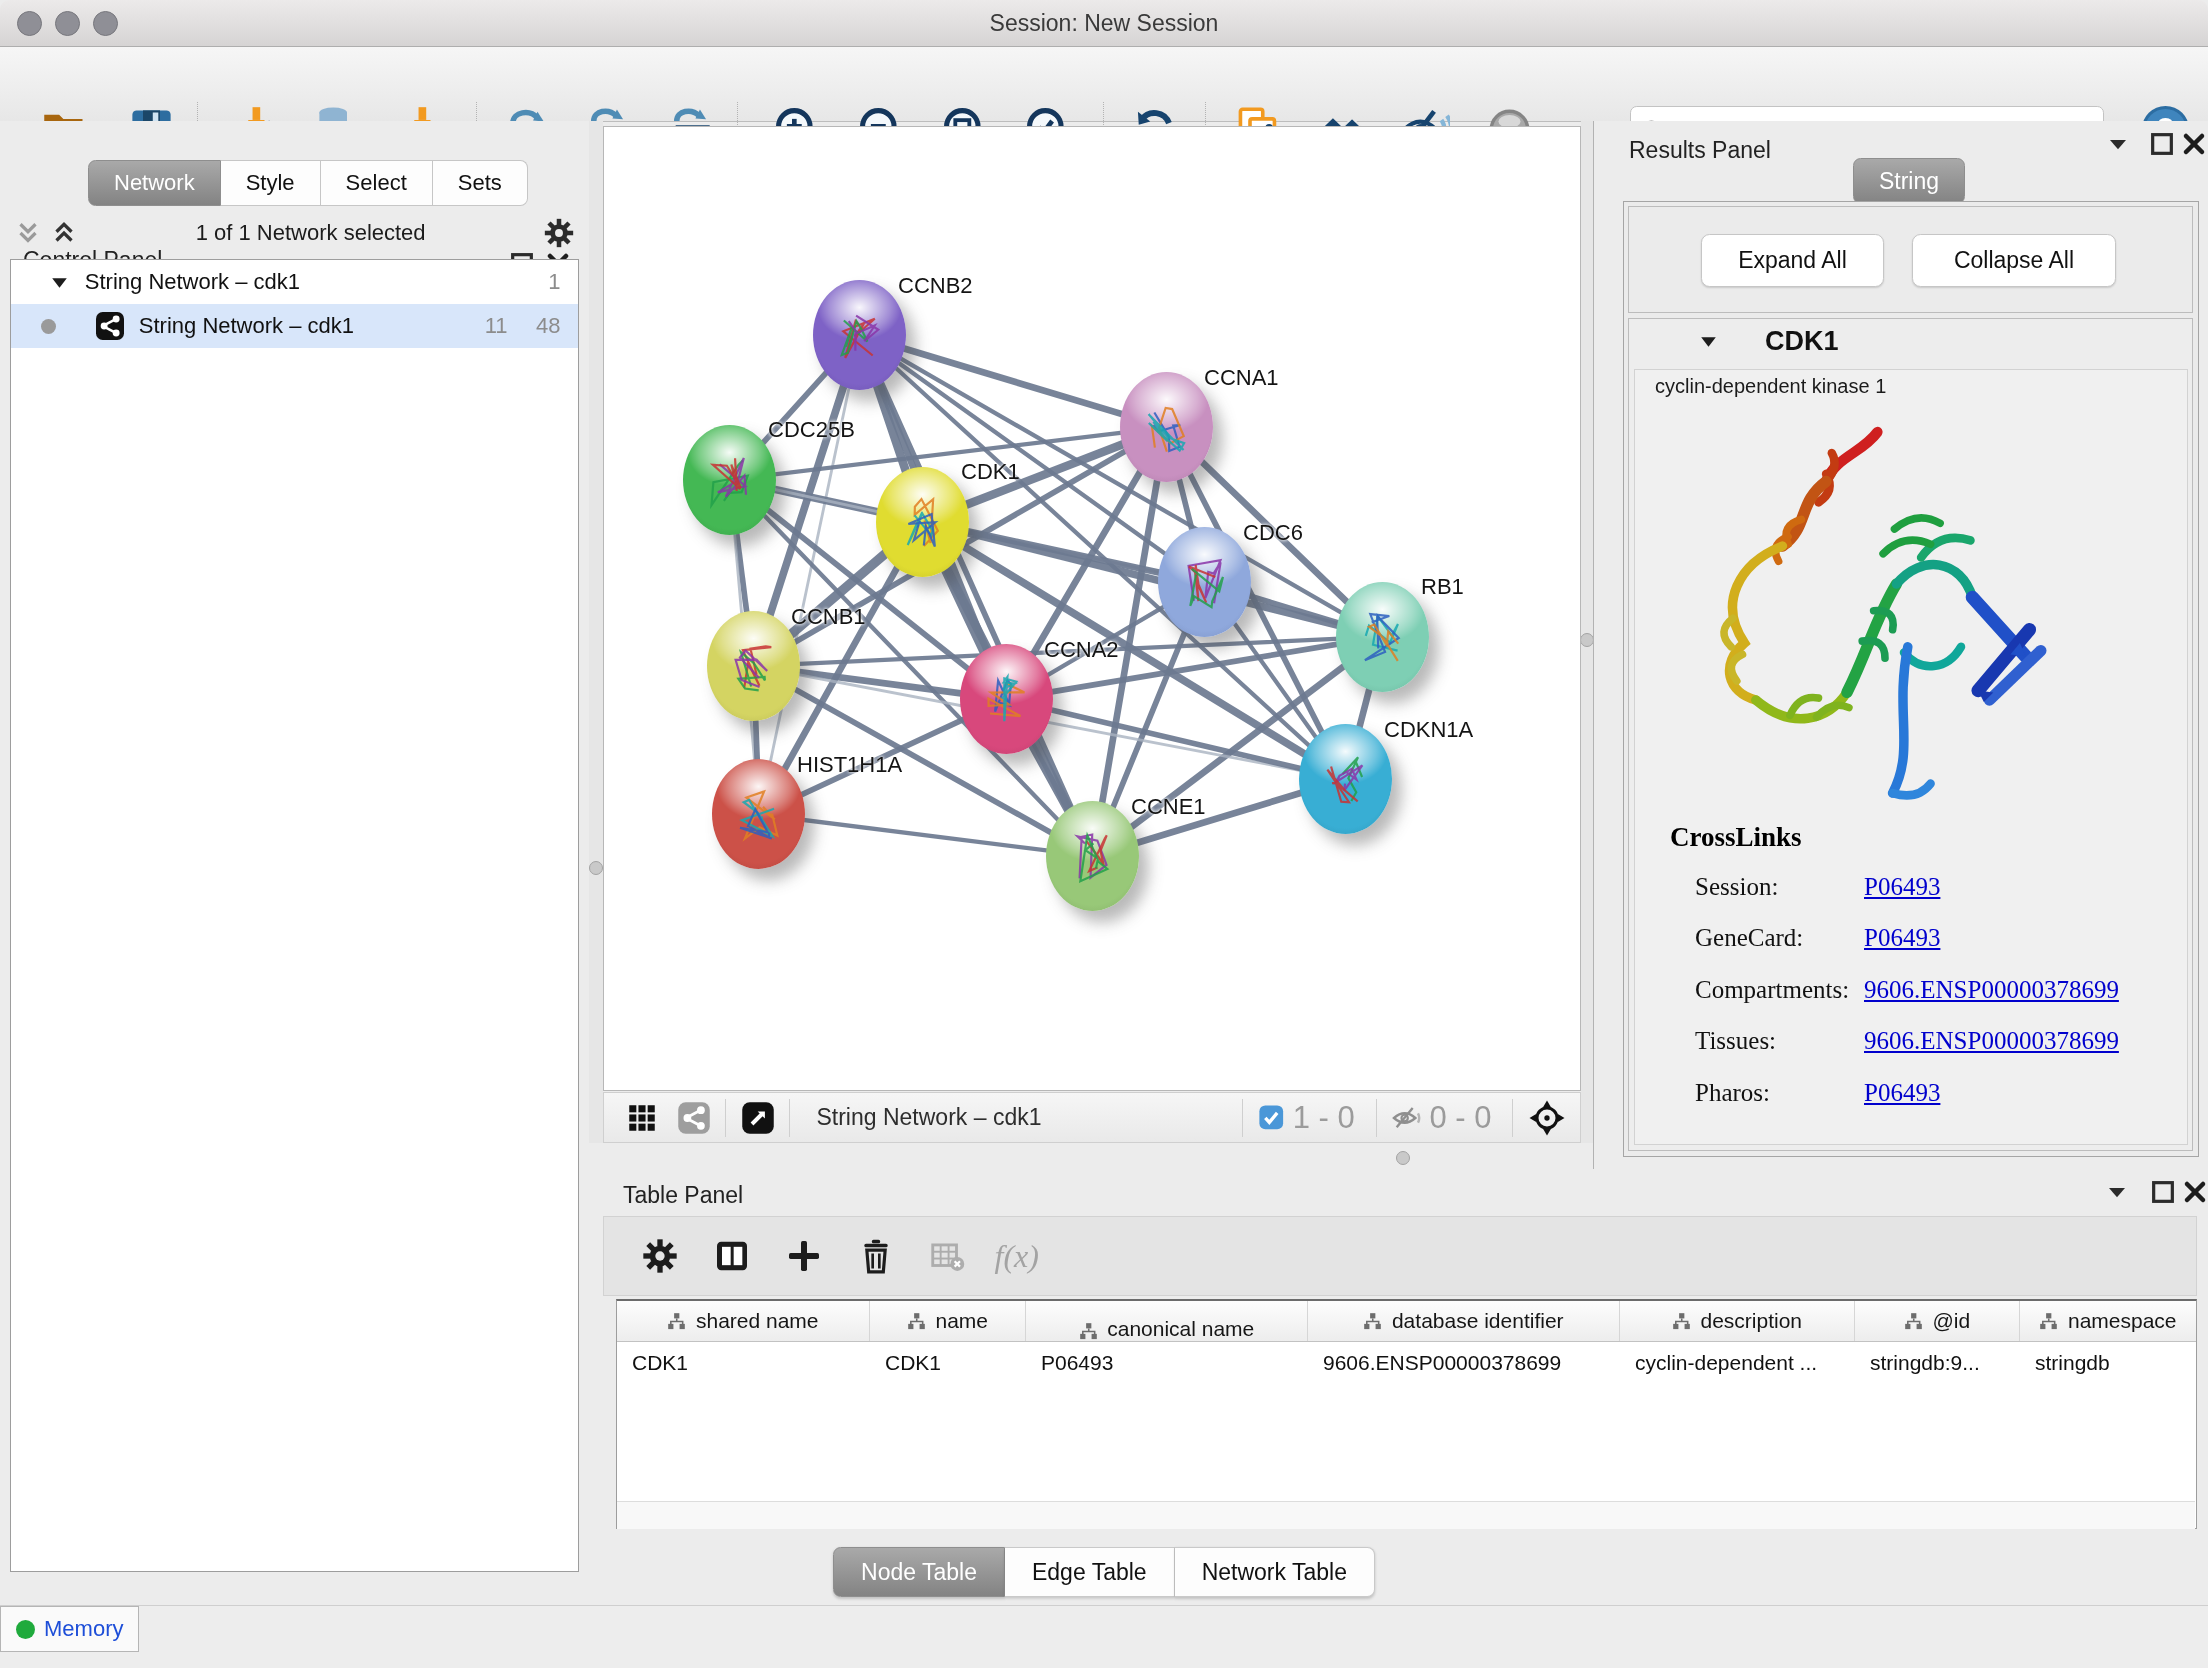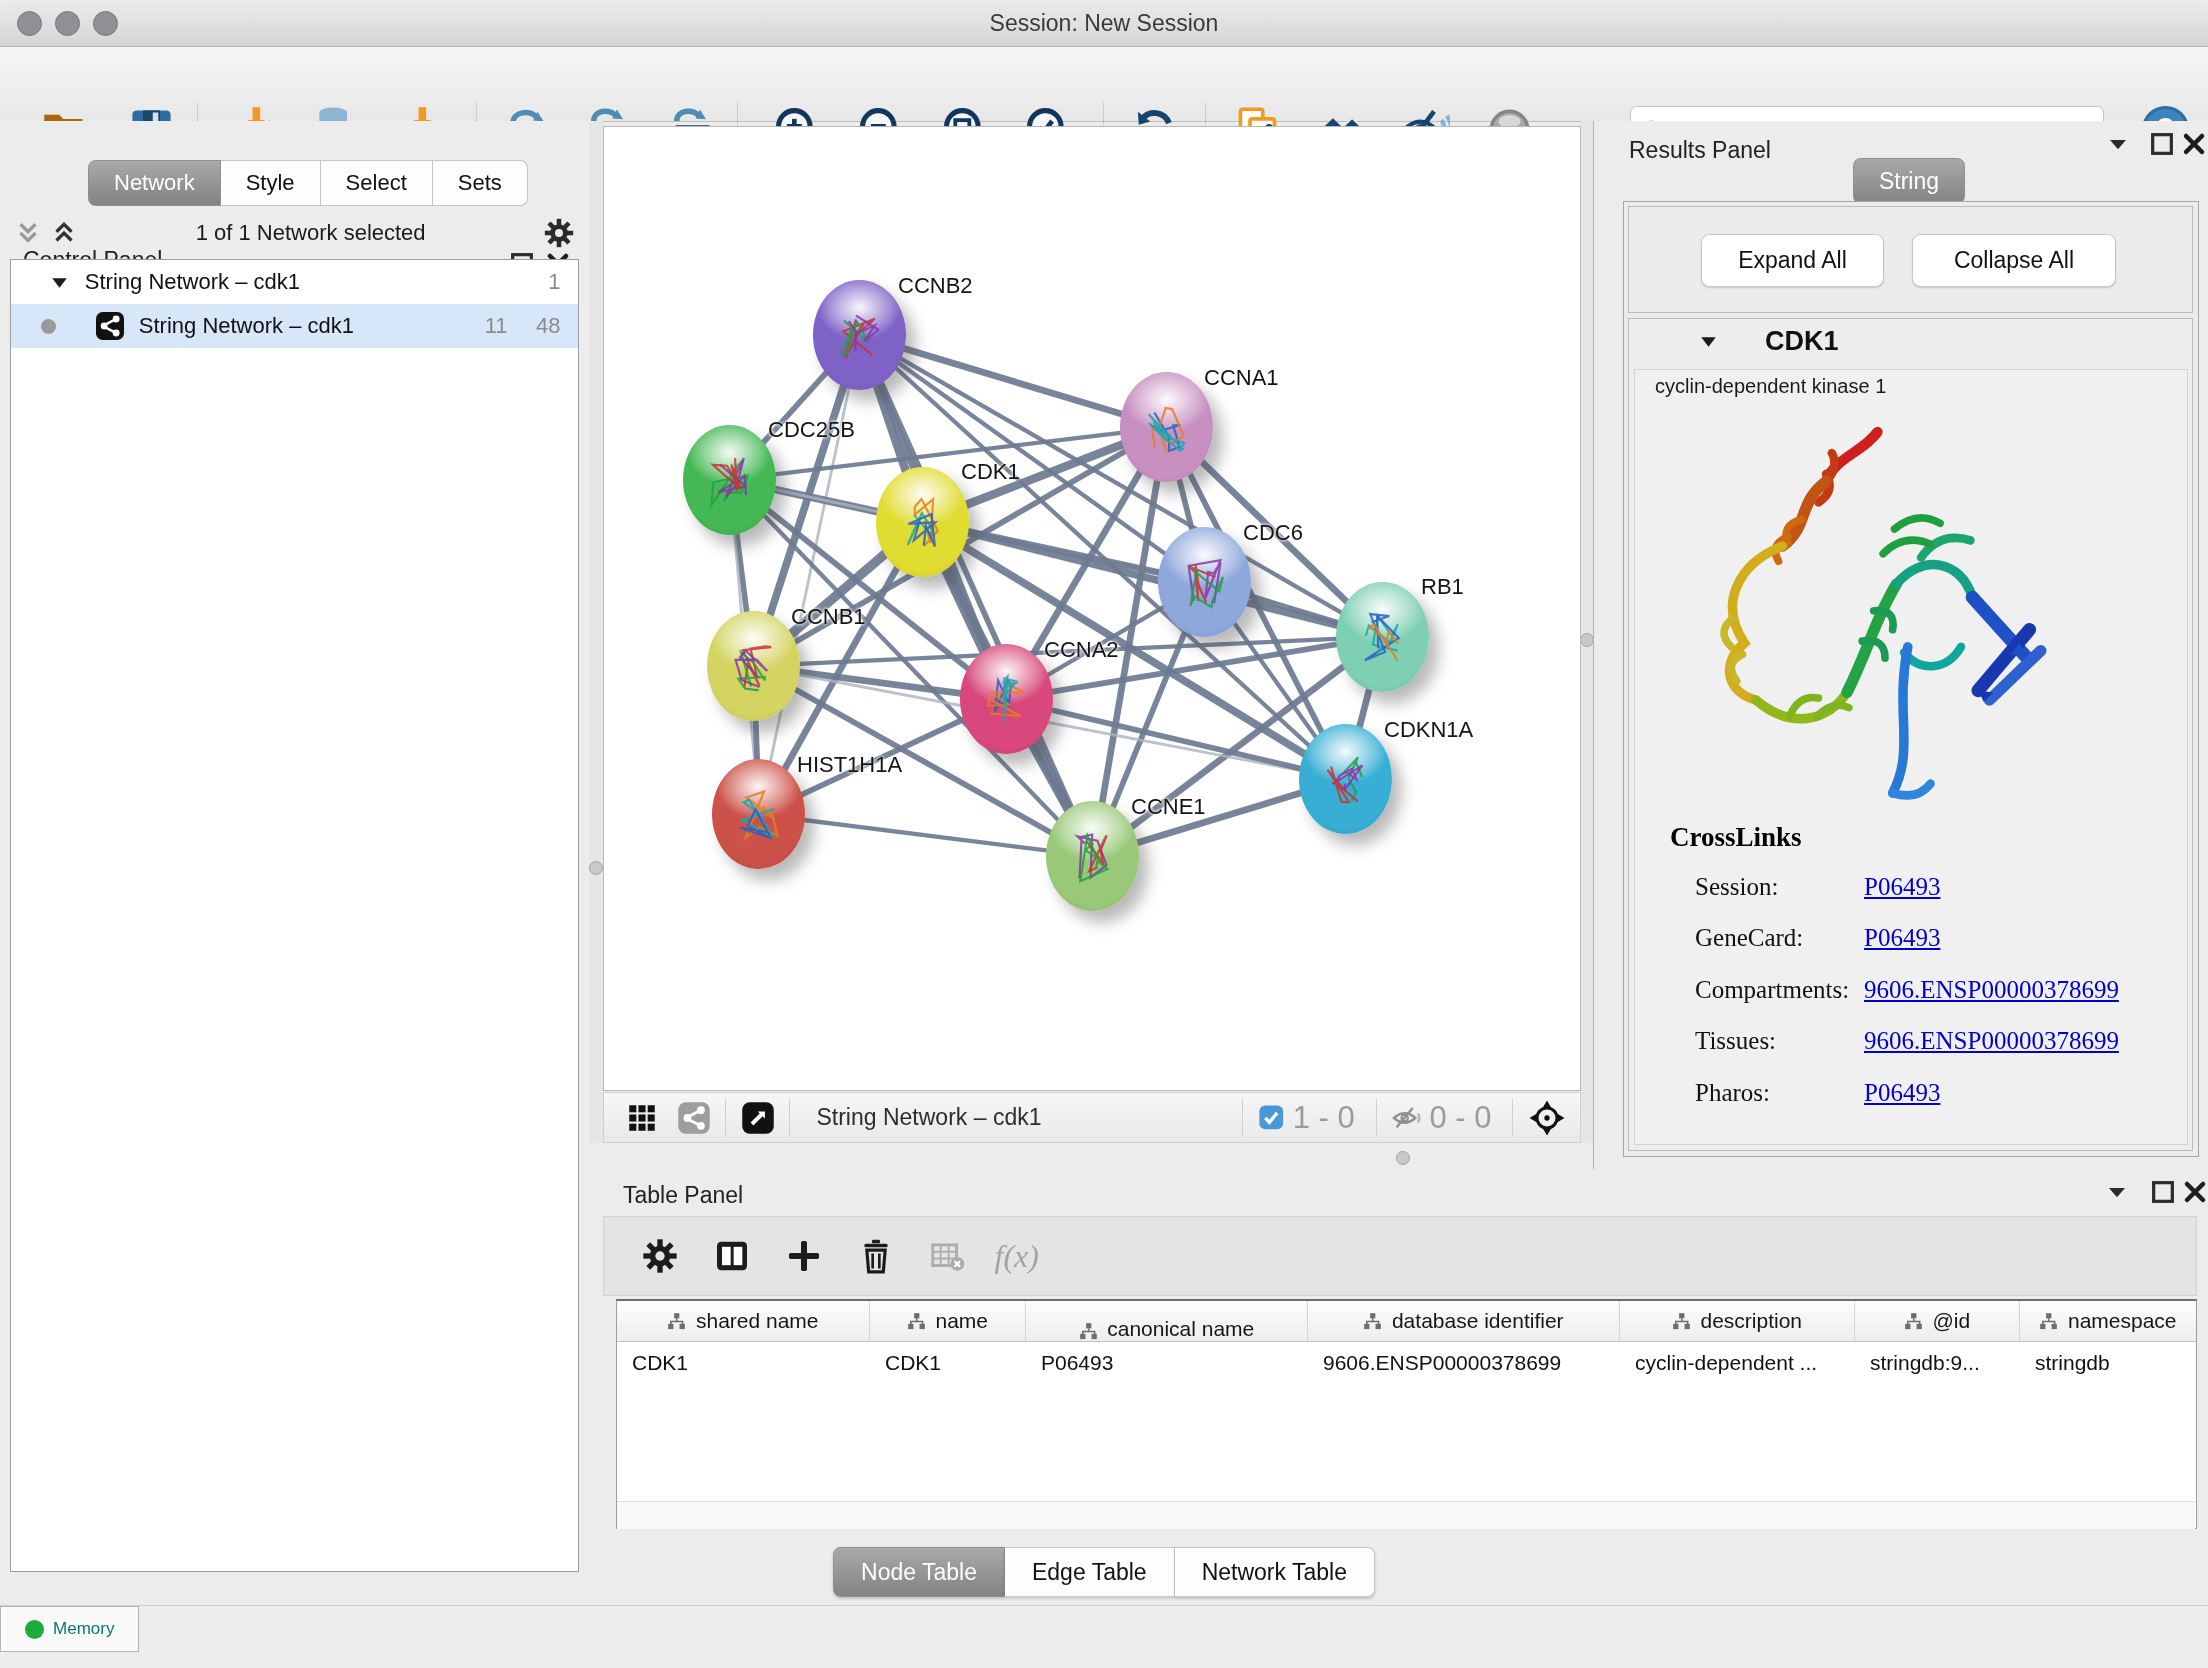--- a/index.html
+++ b/index.html
@@ -87,21 +87,21 @@
   #tp-scroll{left:617px;top:1501px;width:1578px;height:27px;background:#f8f8f8;border-top:1px solid #ddd;}
   #tp-tabs{left:0;top:1547px;width:2208px;display:flex;justify-content:center;}
   .btab{height:48px;line-height:48px;padding:0 27px;font-size:23px;background:#fdfdfd;color:#111;
     border:1px solid #c9c9c9;border-left:none;cursor:pointer;box-shadow:0 1.9px 2.9px rgba(0,0,0,.18);}
   .btab.first{border-left:1px solid #c9c9c9;border-radius:7.6px 0 0 7.6px;}
   .btab.last{border-radius:0 7.6px 7.6px 0;}
   .btab.sel{background:linear-gradient(#a9a9a9,#838383);color:#fff;border-color:#8e8e8e;}
   
   #statusbar{left:0;top:1605px;width:2208px;height:63px;background:#ededed;border-top:1px solid #cfcfcf;}
   #memorybtn{left:2054px;top:1615px;width:139px;height:46px;background:#fafafa;border:1.9px solid #b5b5b5;
-    box-sizing:border-box;display:flex;align-items:center;justify-content:center;gap:9.5px;font-size:17px;color:#0f766e;cursor:pointer;}
+    box-sizing:border-box;display:flex;align-items:center;justify-content:center;gap:9.5px;font-size:22px;color:#1d4ed8;cursor:pointer;}
   #memdot{width:19px;height:19px;border-radius:50%;background:#1faa3c;}
 </style>
 </head>
 <body>
 
 <div id="titlebar" class="abs">
   <div class="tlight abs" style="left:17px"></div>
   <div class="tlight abs" style="left:55px"></div>
   <div class="tlight abs" style="left:93px"></div>
   <div id="wintitle" class="abs">Session: New Session</div>

